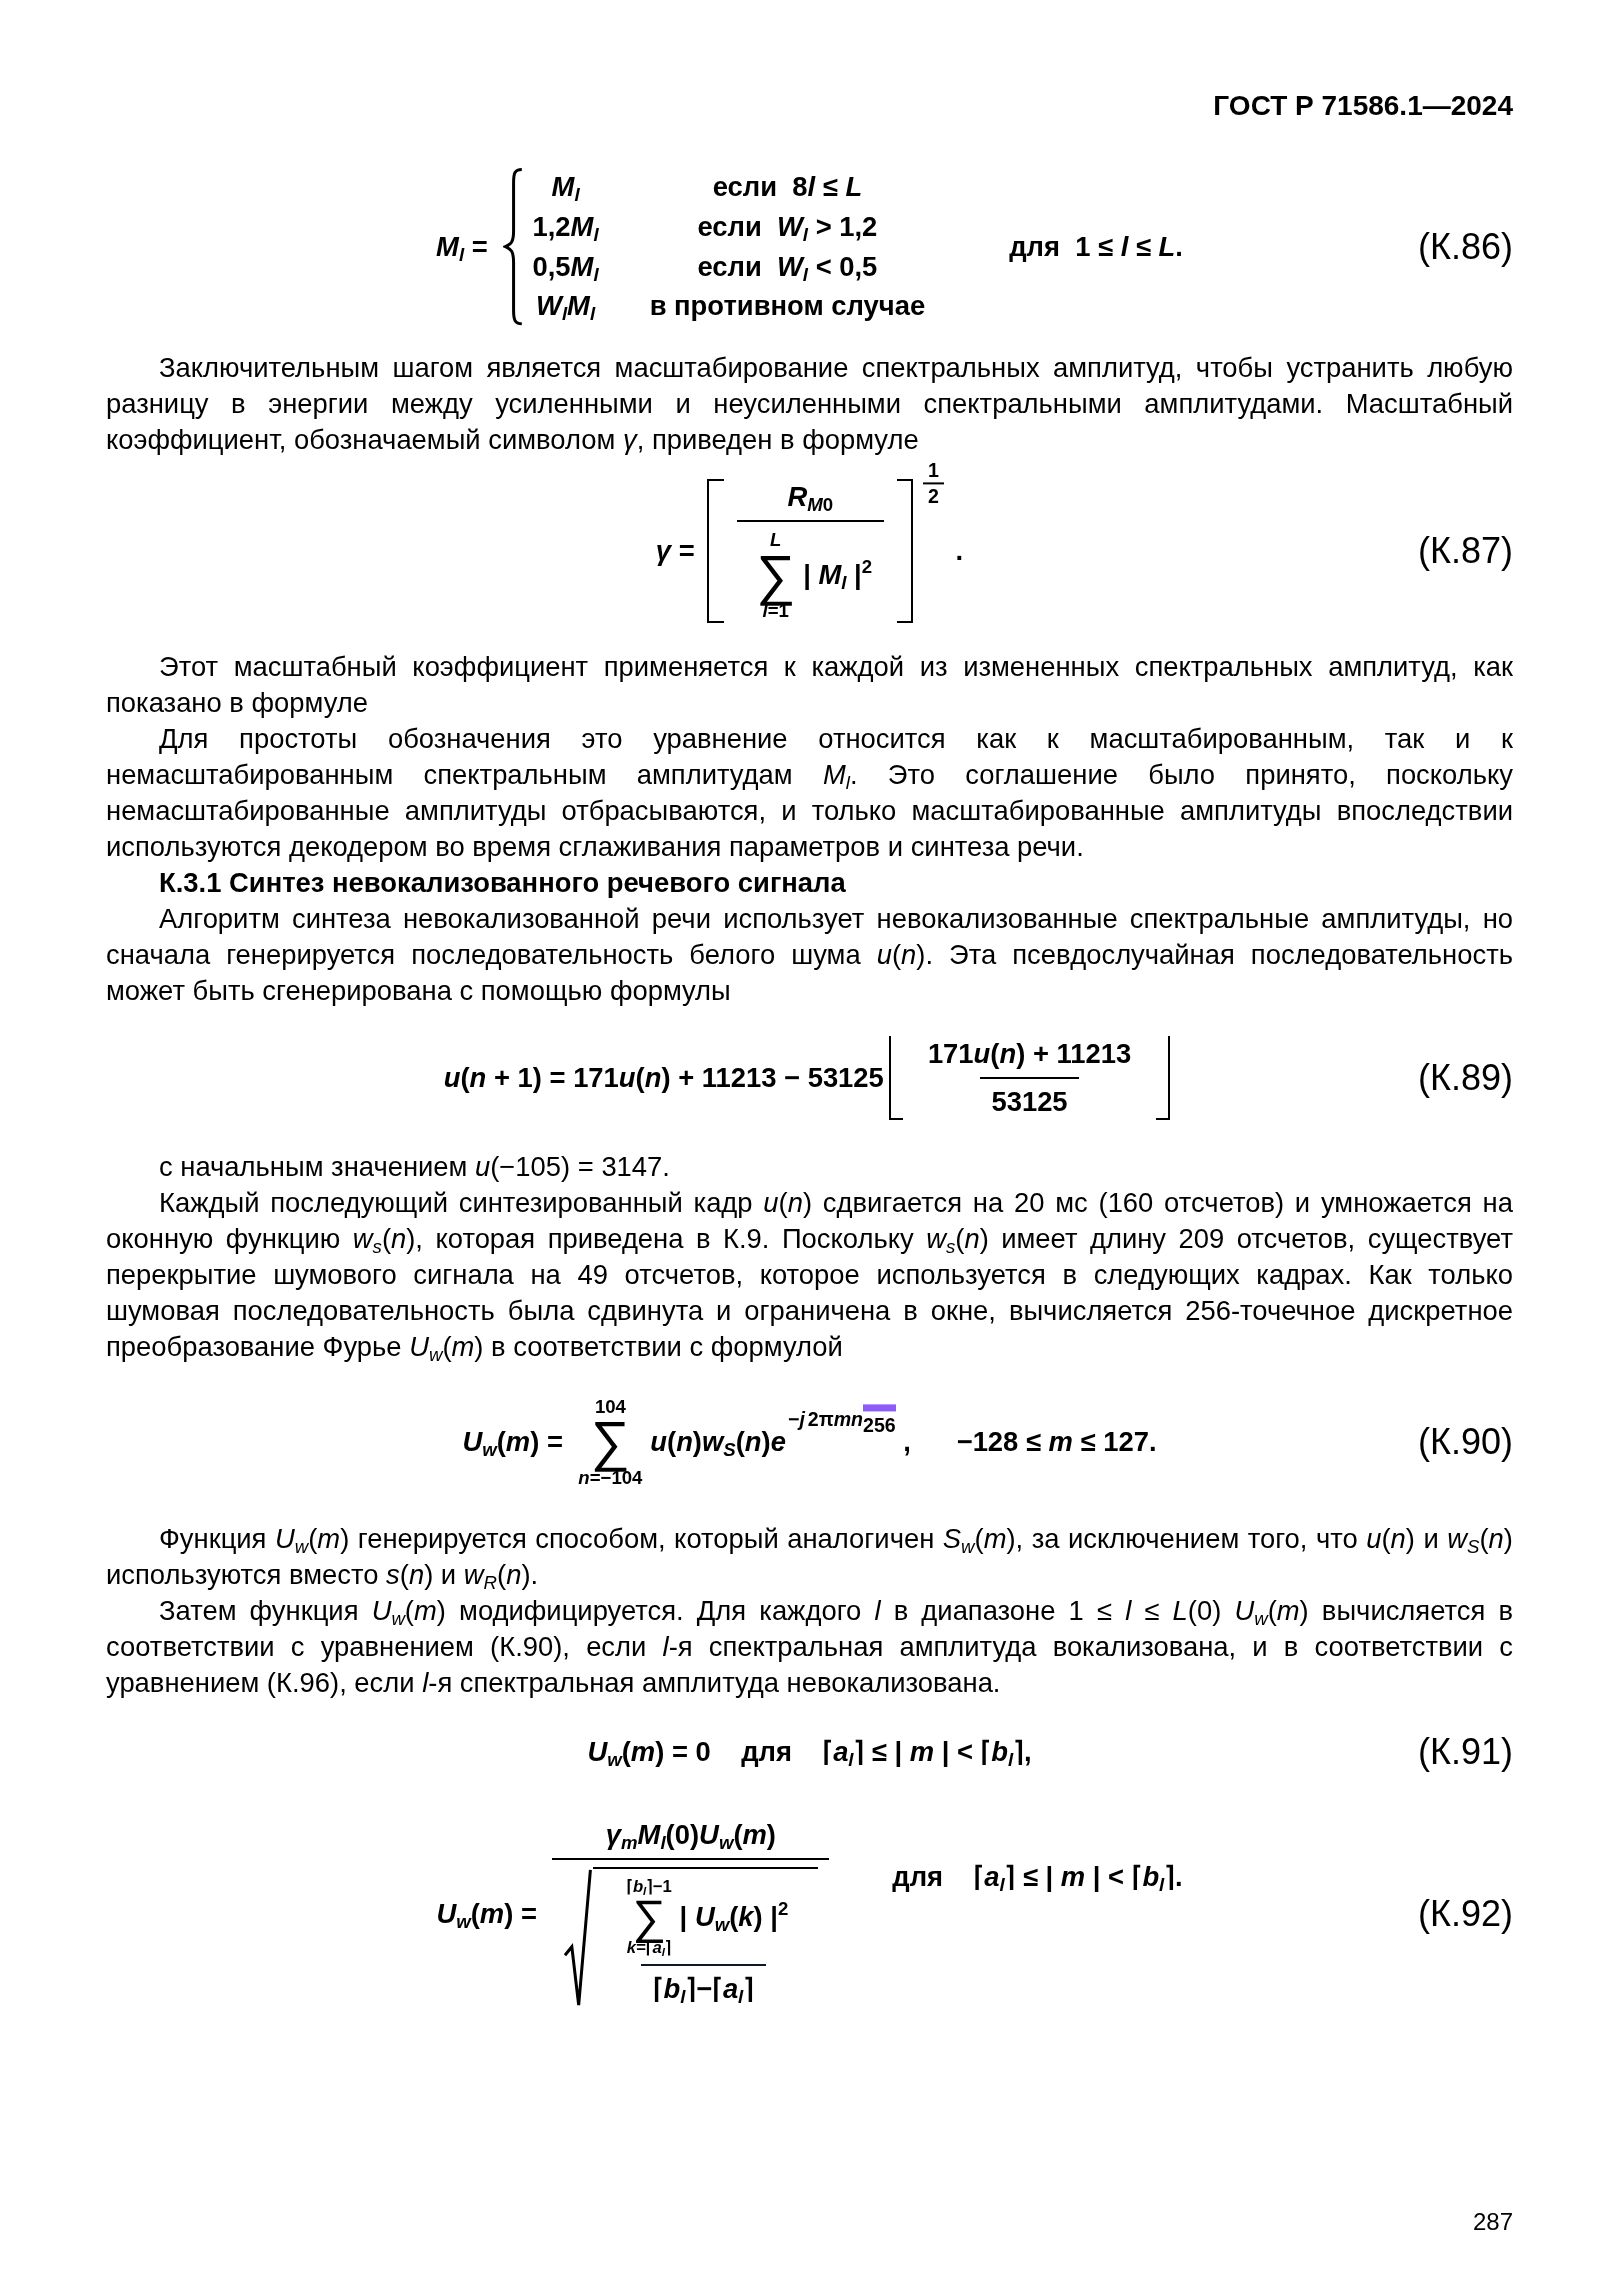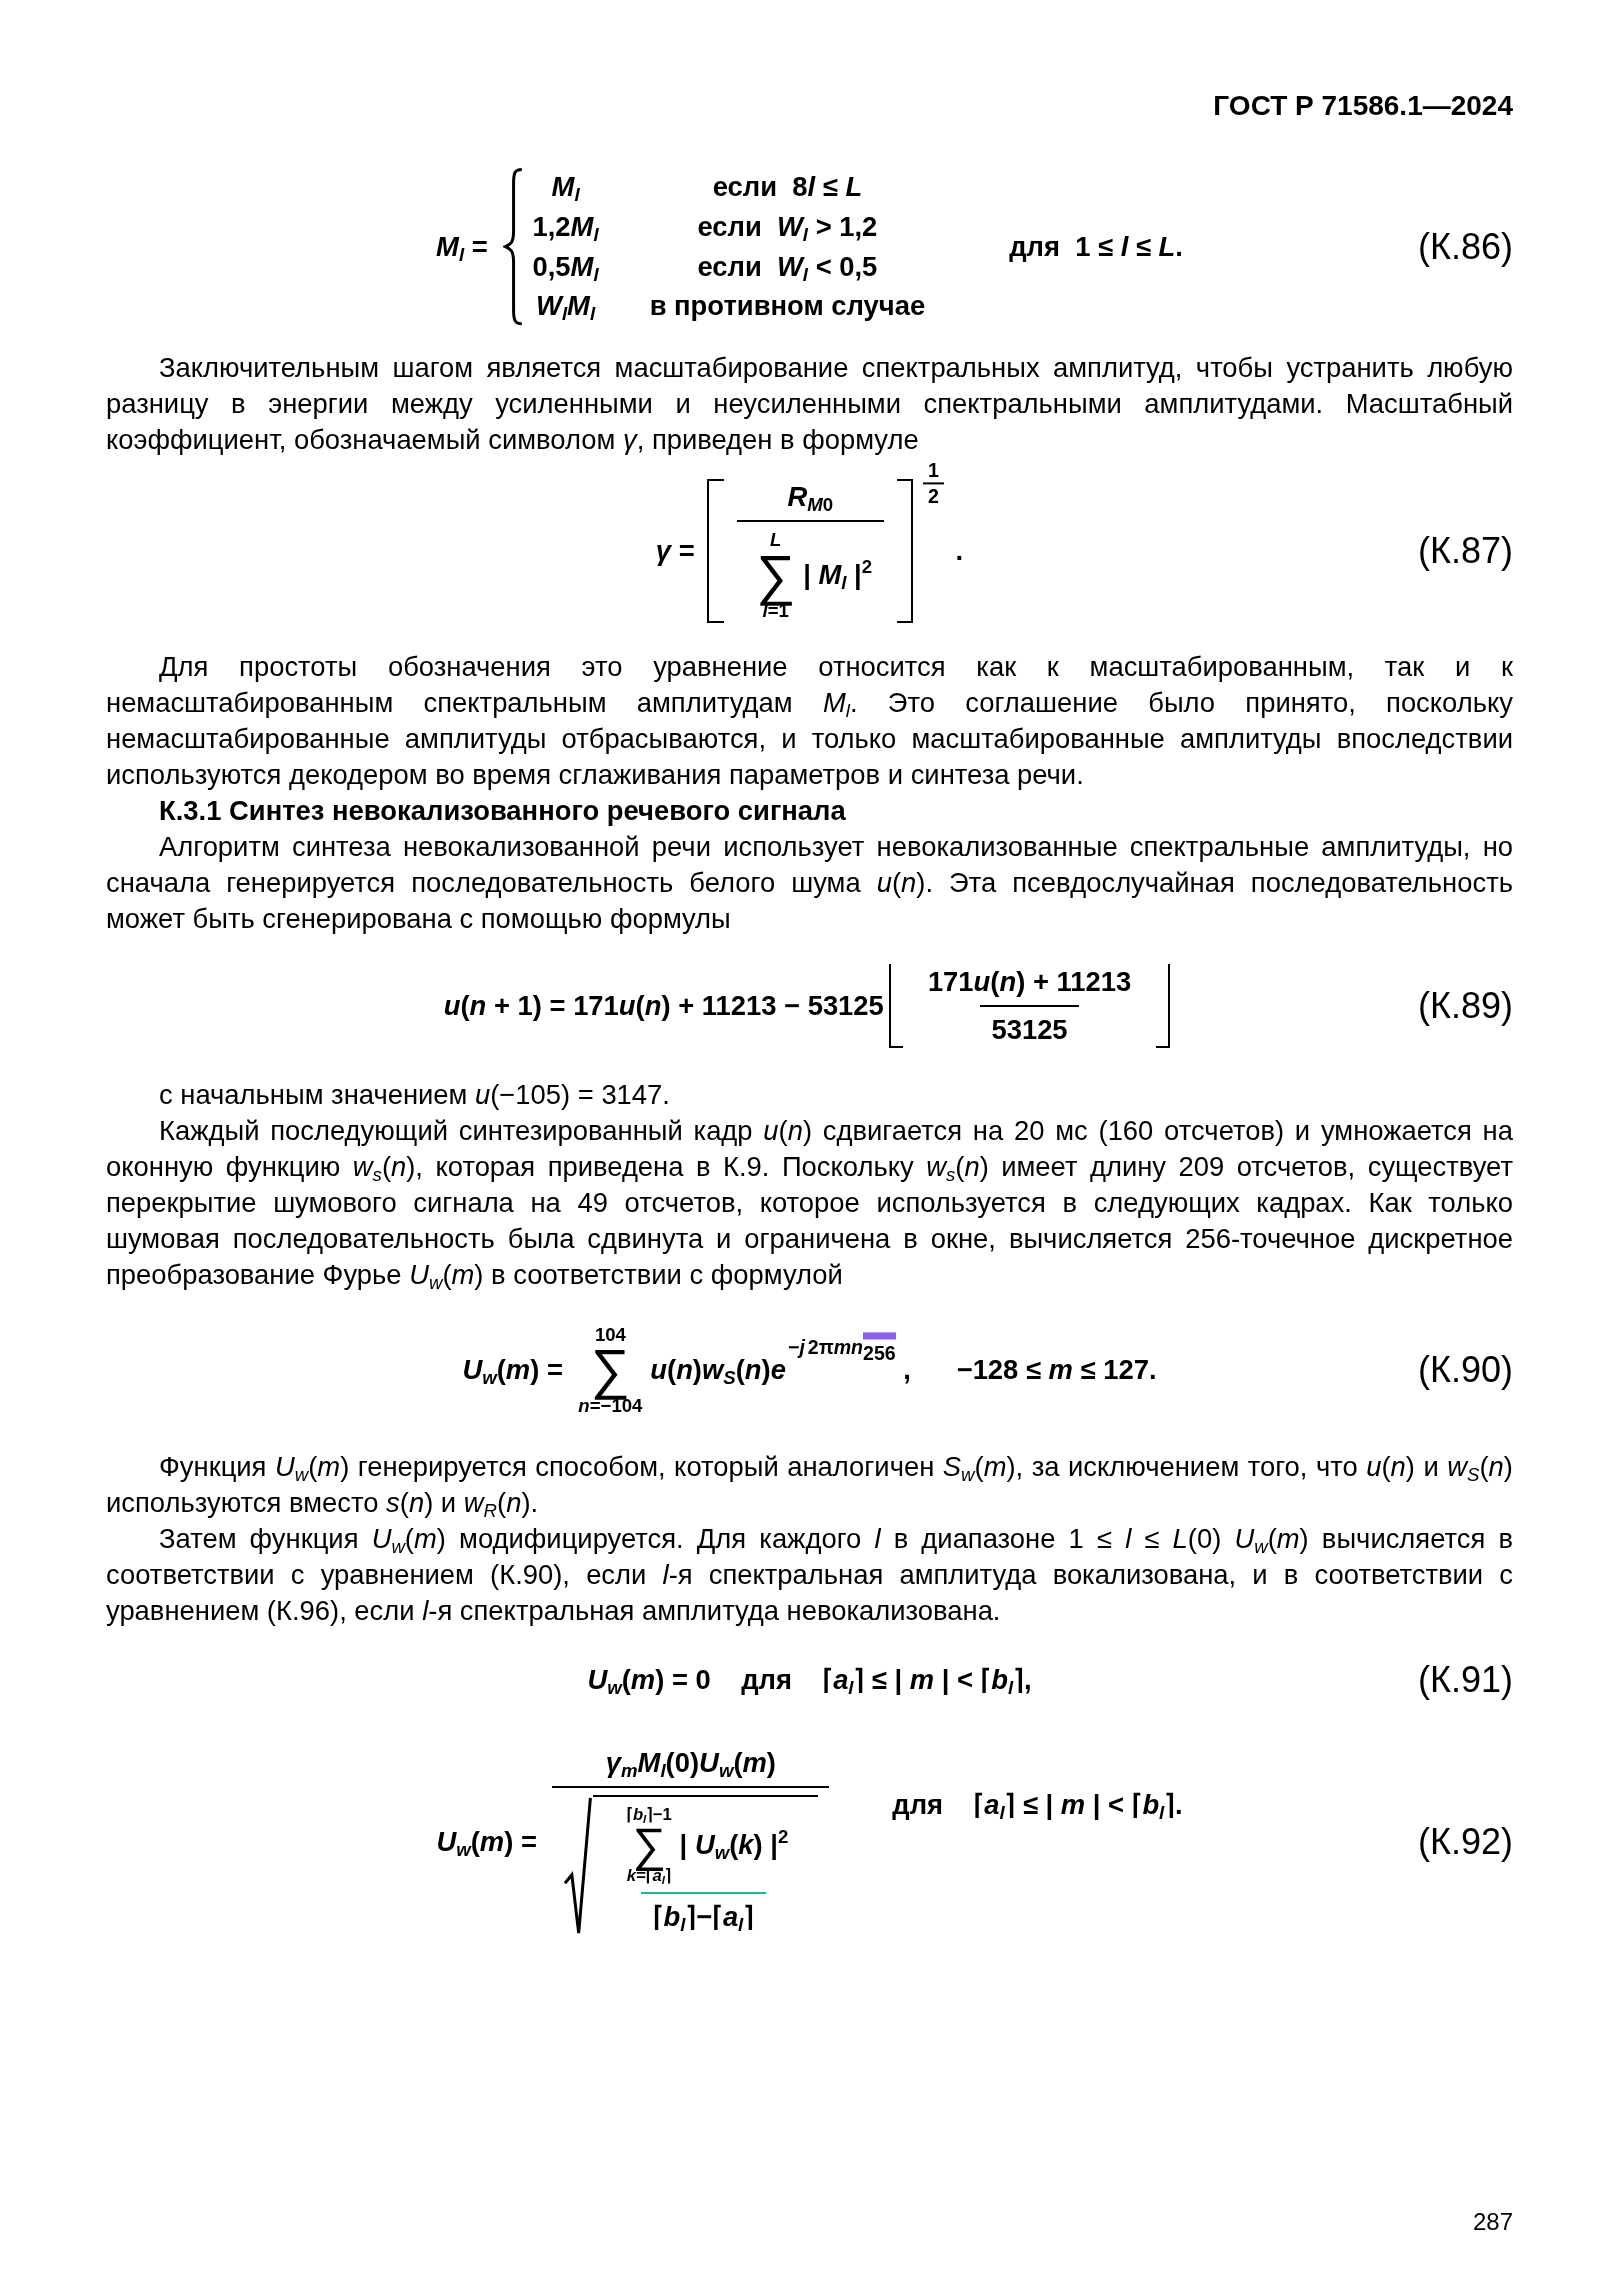--- a/index.html
+++ b/index.html
@@ -28,21 +28,21 @@
   .bracewrap svg{position:absolute;left:0;top:0;width:100%;height:100%;}
   .cases{display:grid;grid-template-columns:auto auto;column-gap:51px;row-gap:7.8px;align-items:center;padding:3.9px 0;}
   .cases .cv{justify-self:center;}
   .cases .cc{justify-self:center;}
   .fside86{margin-left:84px;}
 
   
   .frac{display:inline-flex;flex-direction:column;align-items:center;margin:0 7.8px;}
   .frac>.fr-num{padding:2px 11.8px 6.9px;display:flex;align-items:center;justify-content:center;}
   .frac>.fr-den{border-top:2.9px solid #000;padding:6.9px 11.8px 2px;display:flex;align-items:center;justify-content:center;}
-  .frac.inner>.fr-den{border-top:2px solid #14b8a6;}
+  .frac.inner>.fr-den{border-top:2px solid #0f172a;}
 
   
   .sum{display:inline-flex;flex-direction:column;align-items:center;line-height:1;margin:0 7.8px;}
   .sum .lim{font-size:18.6px;font-weight:700;line-height:1.15;}
   .sum .sigma{font-size:55px;font-weight:400;line-height:0.9;}
   .sum.small .lim{font-size:16.7px;}
   .sum.small .sigma{font-size:47px;}
 
   
   .sqbr{width:14.7px;align-self:stretch;margin:0 4.9px;}
@@ -130,20 +130,21 @@
       <div class="sqbr r"></div>
       <div class="expfrac">
         <span>1</span>
         <span class="eb">2</span>
       </div>
       <span class="fperiod">.</span>
     </div>
     <span class="eqtag">(К.87)</span>
   </div>
 
+  <p class="para"><span class="tk-n">Этот масштабный коэффициент применяется к каждой из измененных спектральных амплитуд, как показано в формуле</span></p>
 
 
   <p class="para"><span class="tk-n">Для простоты обозначения это уравнение относится как к масштабированным, так и к немасштабированным спектральным амплитудам </span><span class="tk-i">M</span><sub class="tk-isub">l</sub><span class="tk-n">. Это соглашение было принято, поскольку немасштабированные амплитуды отбрасываются, и только масштабированные амплитуды впоследствии используются декодером во время сглаживания параметров и синтеза речи.</span></p>
 
   <p class="para heading">К.3.1 Синтез невокализованного речевого сигнала</p>
 
   <p class="para"><span class="tk-n">Алгоритм синтеза невокализованной речи использует невокализованные спектральные амплитуды, но сначала генерируется последовательность белого шума </span><span class="tk-i">u</span><span class="tk-n">(</span><span class="tk-i">n</span><span class="tk-n">). Эта псевдослучайная последовательность может быть сгенерирована с помощью формулы</span></p>
 
   <div class="formula-block fb89">
     <div class="fx">

